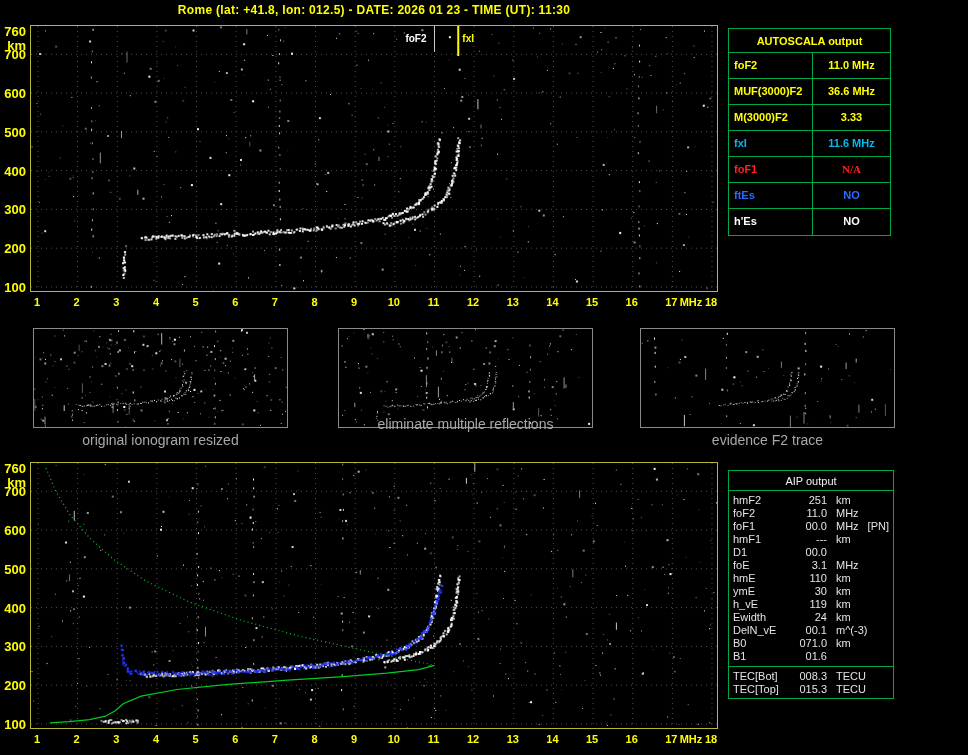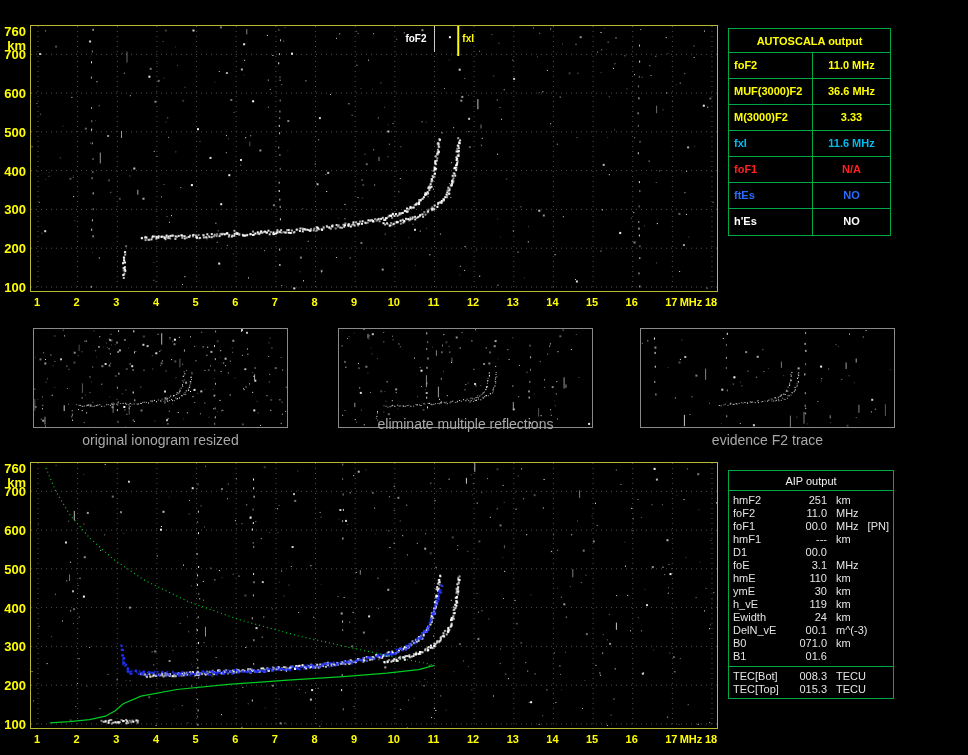--- a/index.html
+++ b/index.html
@@ -42,20 +42,21 @@
   .aip-value { width:36px; text-align:right; }
   .aip-unit  { width:40px; padding-left:9px; }
   .aip-note  { flex:1; text-align:right; }
   #aip-tec { border-top:1px solid #00a844; margin-top:3px; padding-top:3px; }
 </style>
 </head>
 <body>
 
 <div id="screen">
 
+  <div class="title">Rome (lat: +41.8, lon: 012.5) - DATE: 2026 01 23 - TIME (UT): 11:30</div>
 
   <div class="plot" style="left:30px; top:25px; width:688px; height:267px">
     <svg id="svg-top" width="686" height="265">
         <g stroke="#4f4f4f" stroke-width="1" stroke-dasharray="1 4">
           <line x1="7.0" y1="0" x2="7.0" y2="265"></line>
           <line x1="46.6" y1="0" x2="46.6" y2="265"></line>
           <line x1="86.3" y1="0" x2="86.3" y2="265"></line>
           <line x1="125.9" y1="0" x2="125.9" y2="265"></line>
           <line x1="165.6" y1="0" x2="165.6" y2="265"></line>
           <line x1="205.2" y1="0" x2="205.2" y2="265"></line>
@@ -958,21 +959,21 @@
         <div class="as-row">
           <div class="as-param" style="color: rgb(255, 255, 0);">M(3000)F2</div>
           <div class="as-value" style="color: rgb(255, 255, 0);">3.33</div>
         </div>
         <div class="as-row">
           <div class="as-param" style="color: rgb(0, 187, 238);">fxI</div>
           <div class="as-value" style="color: rgb(0, 187, 238);">11.6 MHz</div>
         </div>
         <div class="as-row">
           <div class="as-param" style="color: rgb(255, 32, 32);">foF1</div>
-          <div class="as-value" style="color: rgb(255, 32, 32);">N/A</div>
+          <div class="as-value" style="color: rgb(255, 32, 32); font-family: Liberation Serif, serif;">N/A</div>
         </div>
         <div class="as-row">
           <div class="as-param" style="color: rgb(42, 107, 255);">ftEs</div>
           <div class="as-value" style="color: rgb(42, 107, 255);">NO</div>
         </div>
         <div class="as-row">
           <div class="as-param" style="color: rgb(255, 255, 255);">h'Es</div>
           <div class="as-value" style="color: rgb(255, 255, 255);">NO</div>
         </div>
       </div>

